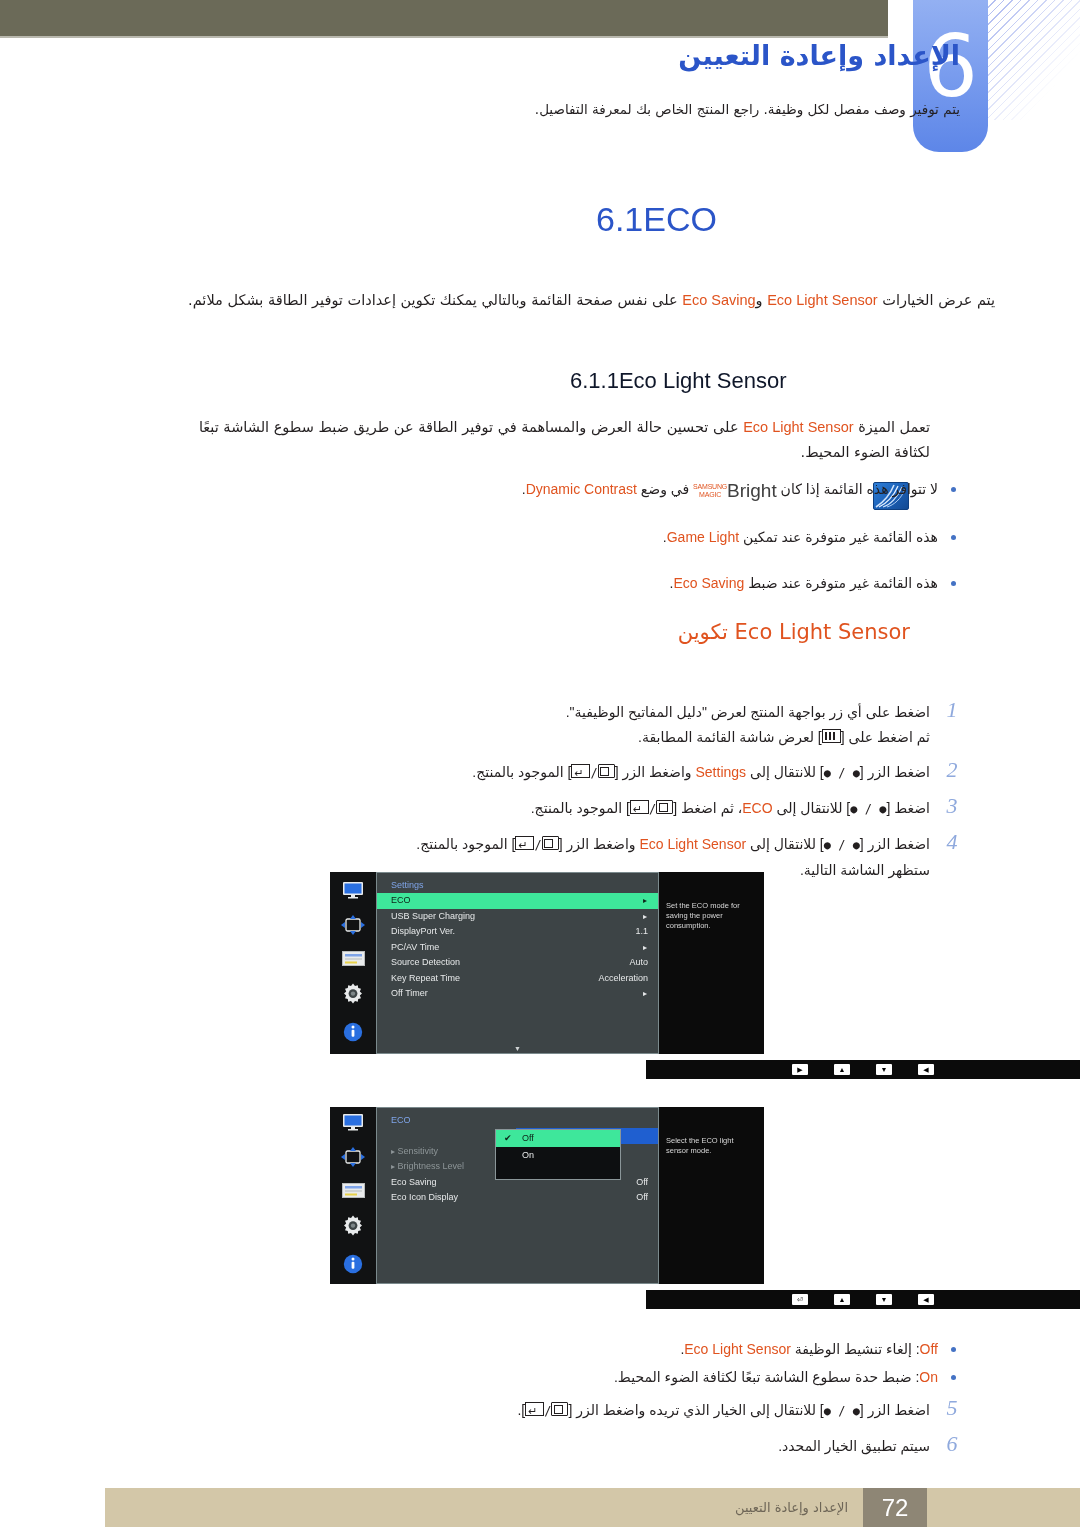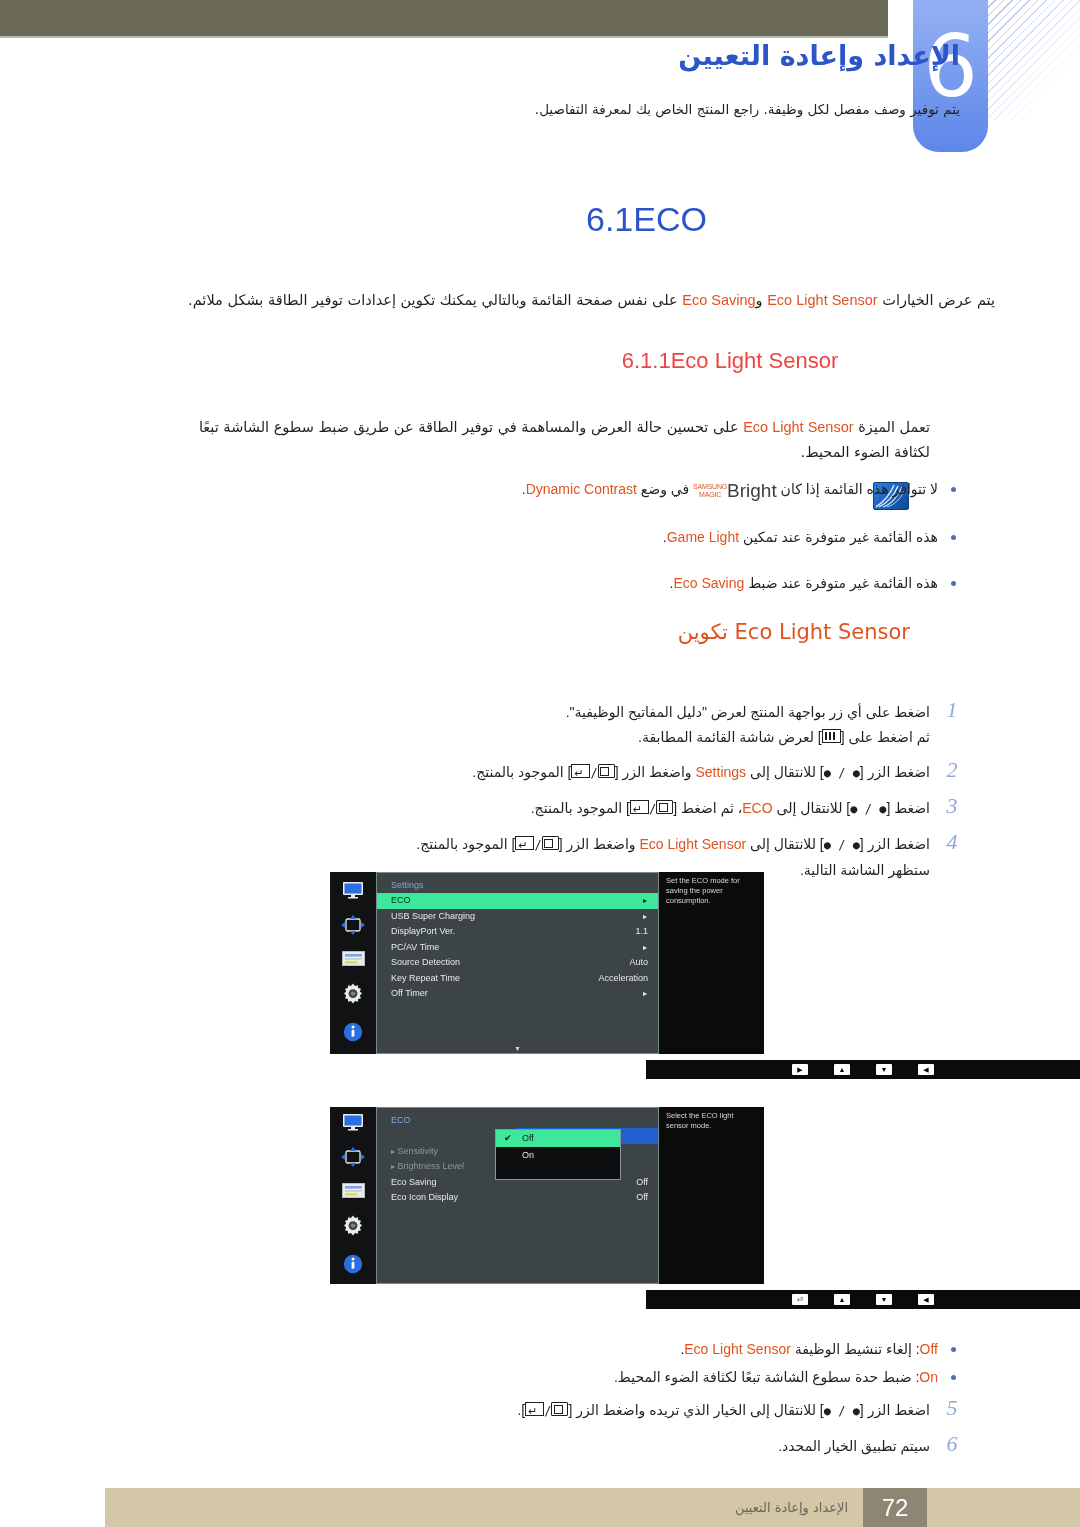--- a/index.html
+++ b/index.html
@@ -47,24 +47,24 @@
     position:absolute;right:120px;top:98px;width:640px;
     text-align:right;color:#231f20;font-size:13.5px;line-height:22px;direction:rtl;
     font-family:"DejaVu Sans","Liberation Sans",sans-serif;
   }
 
   
   .sec-h1{
     position:absolute;right:90px;top:200px;width:420px;
     text-align:left;color:#2b55c8;font-size:34px;direction:ltr;
   }
-  .sec-h1 .num{margin-left:16px;}
+  .sec-h1 .num{margin-left:26px;}
   .sec-h2{
-    position:absolute;right:190px;top:348px;width:340px;
-    text-align:center;color:#ef4444;font-size:22px;direction:ltr;
+    position:absolute;right:190px;top:368px;width:340px;
+    text-align:left;color:#0f172a;font-size:22px;direction:ltr;
   }
   .sec-h2 .num{margin-left:20px;}
 
   
   .para{
     position:absolute;direction:rtl;text-align:right;
     color:#231f20;font-size:14.5px;line-height:25px;
     font-family:"DejaVu Sans","Liberation Sans",sans-serif;
   }
   .p-intro{right:85px;top:288px;width:810px;}
@@ -134,21 +134,21 @@
   
   .osd{position:absolute;background:#000;}
   .osd-frame{position:relative;width:100%;height:100%;background:#0b0b0b;}
   .osd-side{
     position:absolute;left:0;top:0;width:46px;bottom:0;background:#111213;
     display:flex;flex-direction:column;align-items:center;justify-content:center;gap:12px;
     border-right:1px solid #2a2d2f;
   }
   .osd-main{position:absolute;left:46px;top:0;right:105px;bottom:0;background:#3d4446;border:1px solid #7b8a8d;box-sizing:border-box;}
   .osd-info{position:absolute;right:0;top:0;width:105px;bottom:0;background:#0b0b0b;color:#d8d8d8;
-    font-size:7.5px;line-height:10px;direction:ltr;text-align:left;padding:4px 7px;box-sizing:border-box;
+    font-size:7.5px;line-height:10px;direction:ltr;text-align:left;padding:29px 7px;box-sizing:border-box;
     font-family:"Liberation Sans",sans-serif;}
   .osd-title{
     direction:ltr;text-align:left;color:#7fa4e8;font-size:9px;
     padding:7px 0 3px 14px;font-family:"Liberation Sans",sans-serif;
   }
   .osd-row{
     position:relative;direction:ltr;text-align:left;height:15.5px;line-height:15.5px;
     color:#e7e9ea;font-size:9px;padding-left:14px;padding-right:10px;
     font-family:"Liberation Sans",sans-serif;
   }

